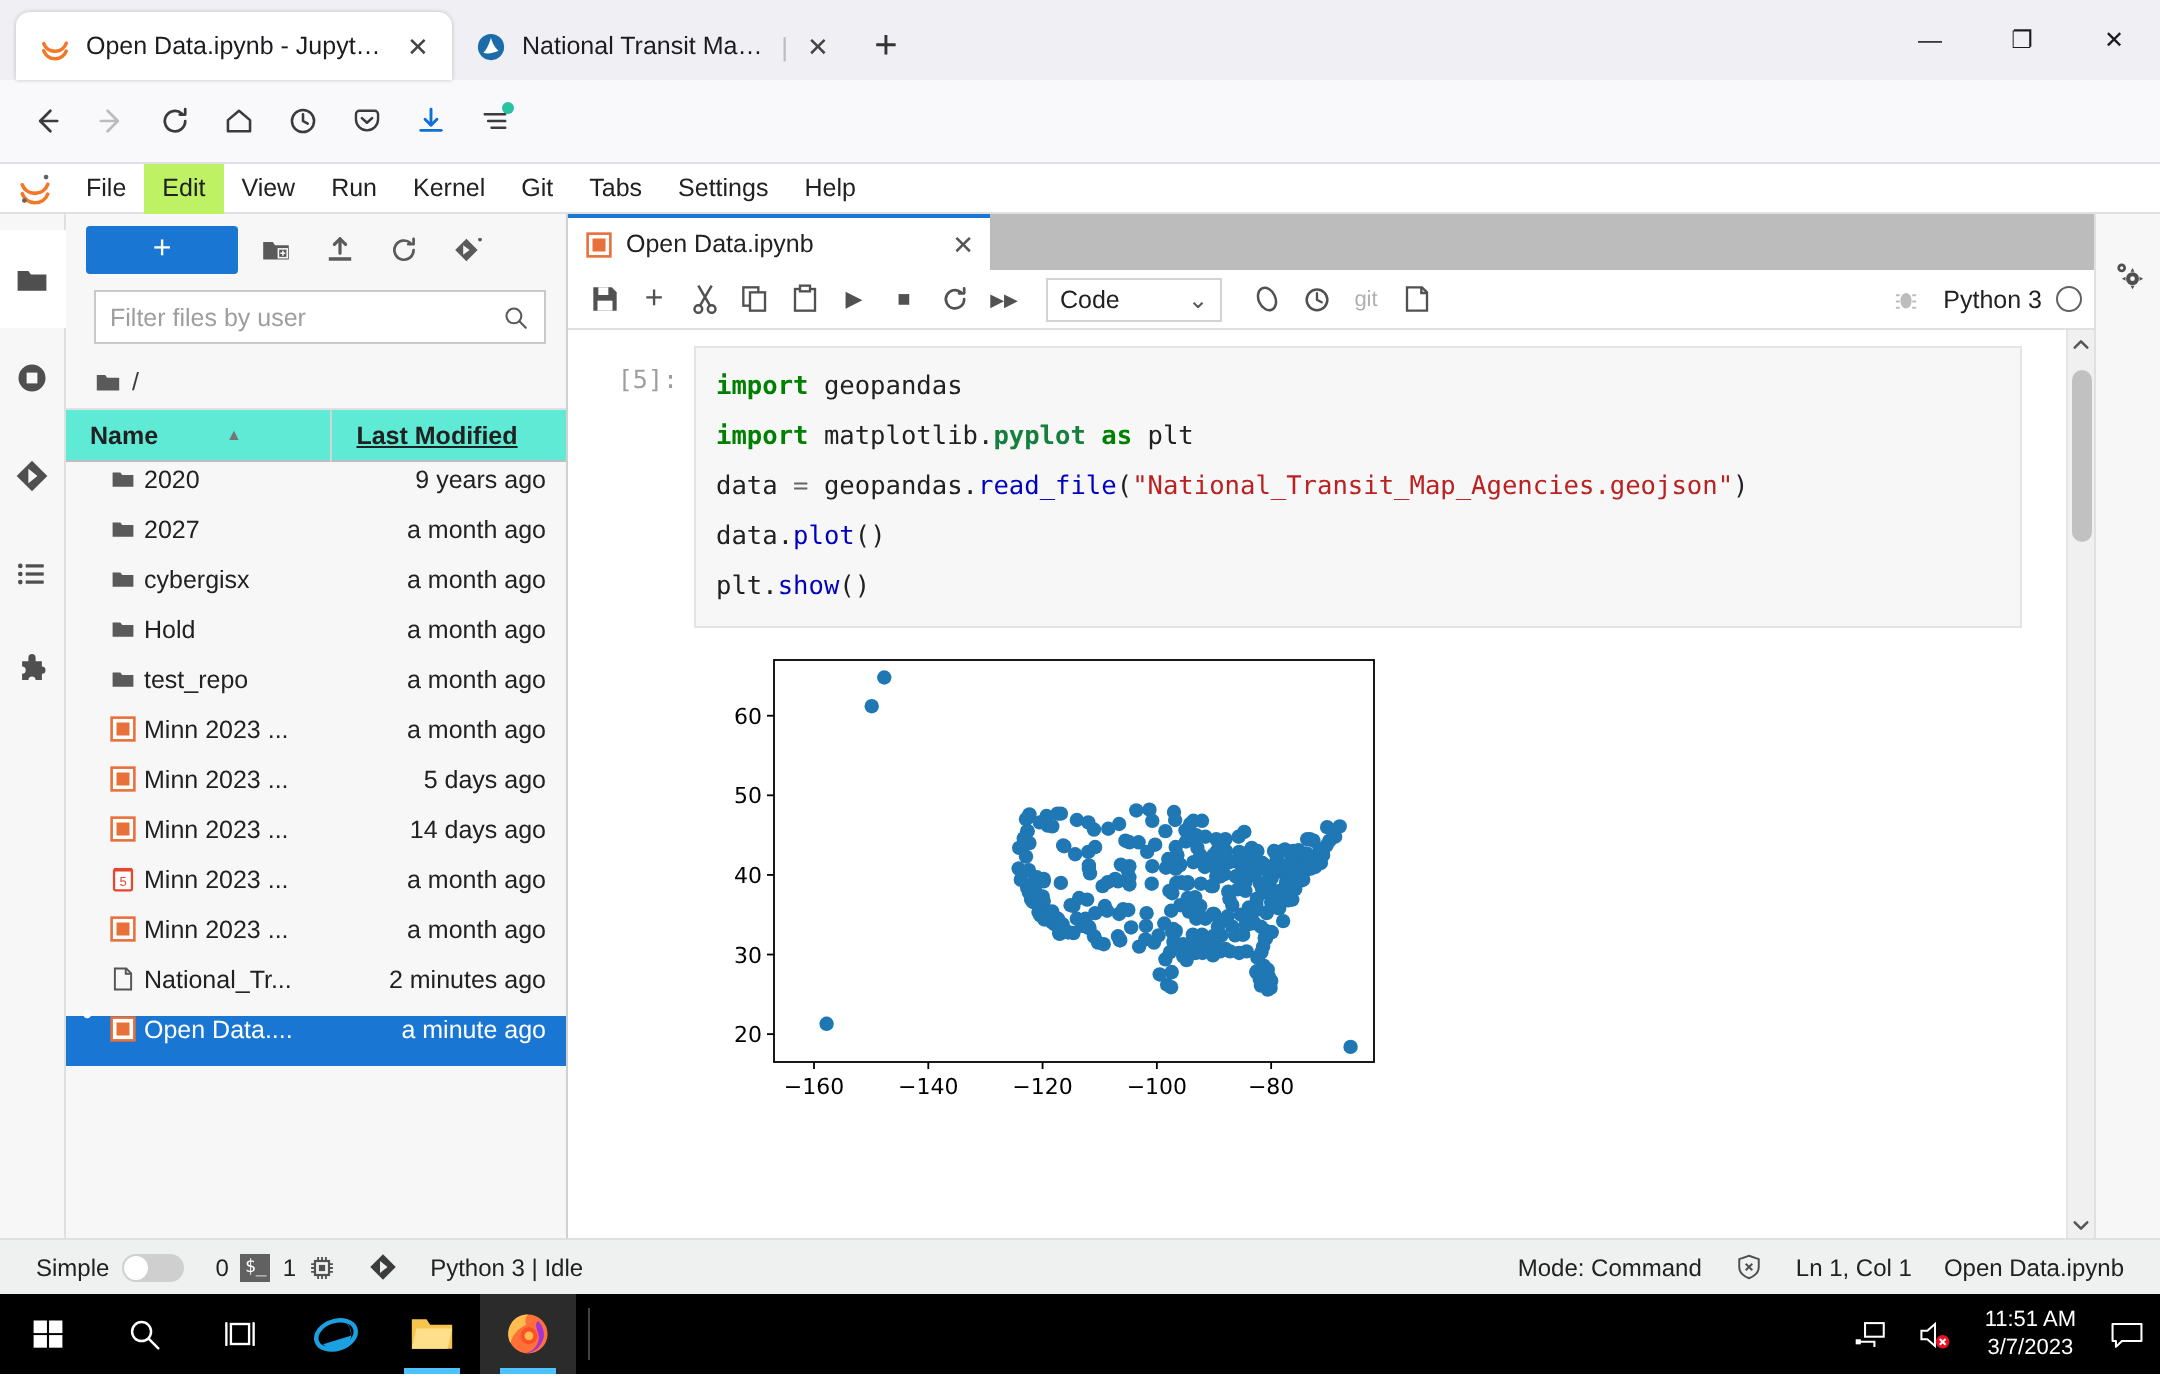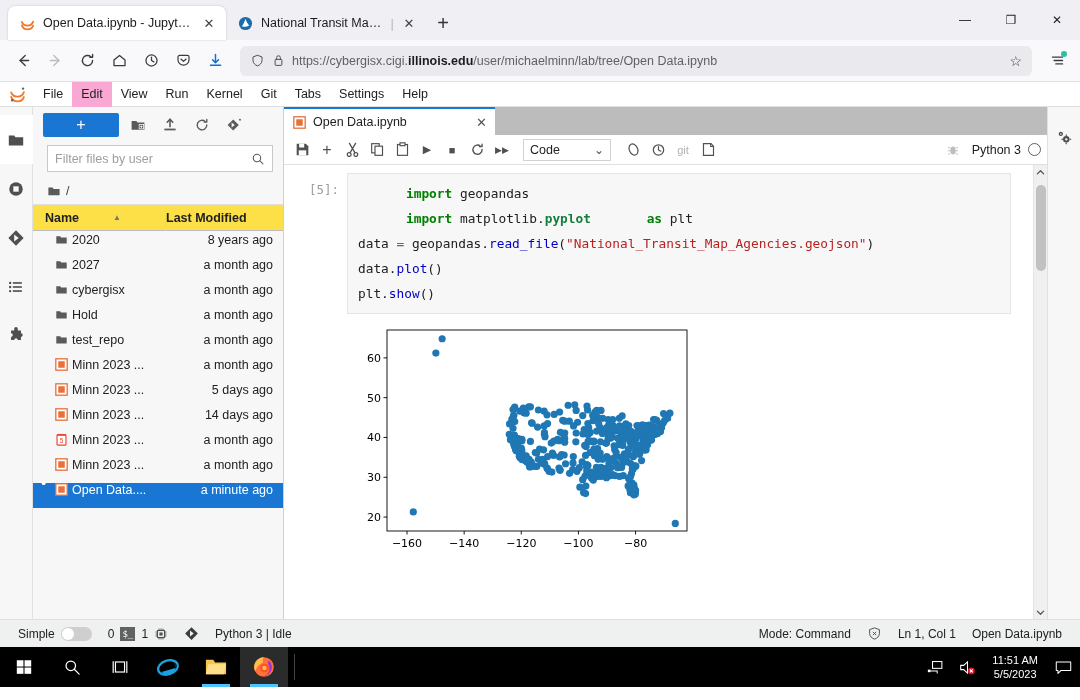--- a/index.html
+++ b/index.html
@@ -62,21 +62,21 @@
     border-radius: 50%; background: #2ac3a2;
   }
 
   
   .jl-menubar {
     height: 25px; background: #ffffff; display: flex; align-items: center;
     border-bottom: 1px solid #e0e0e0; font-size: 12.5px; color: #212121;
   }
   .jl-logo { width: 34px; display: flex; align-items: center; justify-content: center; }
   .jl-menu-item { padding: 4px 9px; line-height: 17px; }
-  .jl-menu-item.hl { background: #f9a8d4; }
+  .jl-menu-item.hl { background: #bef264; }
 
   .jl-body { display: flex; height: 512px; background: #fff; }
 
   .jl-activitybar {
     width: 33px; background: #f7f7f7; border-right: 1px solid #e0e0e0;
     display: flex; flex-direction: column; align-items: center;
     padding-top: 8px; gap: 0px;
   }
   .ab-icon {
     width: 33px; height: 49px; display: flex; align-items: center;
@@ -108,25 +108,25 @@
   }
   .fb-filter span.ftxt { flex: 1; }
   .fb-breadcrumb {
     height: 27px; display: flex; align-items: center; gap: 5px;
     padding: 0 14px; font-size: 12.5px; color: #3c3c3c;
     border-bottom: 1px solid #e0e0e0;
   }
   .fb-header {
     height: 26px; display: flex; align-items: center;
     font-size: 12.5px; font-weight: bold; color: #212121;
-    border-bottom: 1px solid #bdbdbd; background: #fde047;
+    border-bottom: 1px solid #bdbdbd; background: #5eead4;
   }
   .fb-header .hname { flex: 1; padding-left: 12px; display: flex; gap: 34px; align-items:center; }
-  .fb-header .hmod { width: 118px; text-align: left; padding-right: 12px;
-                     border-left: 1px solid #d4d4d4; height:26px; line-height:26px; }
+  .fb-header .hmod { width: 118px; text-align: center; padding-right: 12px;
+                     border-left: 1px solid #d4d4d4; height:26px; line-height:26px;text-decoration:underline; }
   .fb-list { flex: 1; overflow: hidden; background: #f7f7f7; padding-top: 2px; }
   .fb-row {
     height: 25px; display: flex; align-items: flex-start;
     font-size: 12.5px; color: #212121; padding-left: 8px;
   }
   .fb-row.sel { background: #1976d2; color: #ffffff; }
   .fb-row .dot { width: 9px; font-size: 15px; line-height: 0; color:#fff; }
   .fb-row .ricon { width: 22px; display: flex; align-items: center; justify-content: center; }
   .fb-row .rname { flex: 1; white-space: nowrap; overflow: hidden; }
   .fb-row .rmod { width: 118px; text-align: right; padding-right: 10px; }
@@ -171,21 +171,21 @@
     width: 55px; text-align: right; padding-right: 8px;
     font-family: "DejaVu Sans Mono", monospace; font-size: 12.5px;
     color: #9e9e9e; padding-top: 9px; flex-shrink:0;
   }
   .codebox {
     flex: 1; background: #f7f7f7; border: 1px solid #e4e4e4;
     padding: 7px 10px; margin-right: 22px;
     font-family: "DejaVu Sans Mono", monospace; font-size: 12.8px;
     line-height: 25px; color: #212121; white-space: pre;
   }
-  .kw { color: #008000; font-weight: bold; margin-left: 48px; }
+  .kw { color: #008000; font-weight: bold; }
   .mod { color: #15803d; font-weight: bold; }
   .fn { color: #0000c0; }
   .str { color: #ba2121; }
   .op { color: #666; }
   .out-row { display: flex; padding-left: 8px; margin-top: 8px; }
   .out-box { flex: 1; margin-right: 22px; }
 
   .nb-vscroll {
     width: 14px; background: #f0f0f0; position: relative;
     border-left: 1px solid #e4e4e4; display:flex; flex-direction:column;
@@ -315,31 +315,20 @@
       </svg>
   </div>
   <div class="navbtn">
     <svg width="17" height="17" viewBox="0 0 20 20">
         <path d="M10 3 V12" stroke="#0a6fd8" stroke-width="1.7" stroke-linecap="round"></path>
         <path d="M6.5 9 L10 12.5 L13.5 9" stroke="#0a6fd8" stroke-width="1.7" fill="none" stroke-linecap="round" stroke-linejoin="round"></path>
         <path d="M4 15.5 H16" stroke="#0a6fd8" stroke-width="1.7" stroke-linecap="round"></path>
       </svg>
   </div>
 
-  <div class="urlbar">
-    <svg width="15" height="15" viewBox="0 0 20 20">
-        <path d="M10 3 L16 5.3 V10 C16 13.5 13 16.2 10 17.2 C7 16.2 4 13.5 4 10 V5.3 Z" stroke="#4a4a50" stroke-width="1.3" fill="none"></path>
-      </svg>
-    <svg width="13" height="15" viewBox="0 0 16 20">
-        <rect x="3.5" y="8.5" width="9" height="8" rx="1" stroke="#4a4a50" stroke-width="1.3" fill="none"></rect>
-        <path d="M5.5 8.5 V6.2 A2.5 2.5 0 0 1 10.5 6.2 V8.5" stroke="#4a4a50" stroke-width="1.3" fill="none"></path>
-      </svg>
-    <span class="urltext"><span>https://cybergisx.cigi.</span><b>illinois.edu</b><span>/user/michaelminn/lab/tree/Open Data.ipynb</span></span>
-    <span class="star">☆</span>
-  </div>
 
   <div class="navbtn hamburger">
     <svg width="17" height="17" viewBox="0 0 20 20">
         <path d="M4 6 H16 M6 10 H16 M8 14 H16" stroke="#3b3b3f" stroke-width="1.5" stroke-linecap="round"></path>
       </svg>
     <span class="hdot"></span>
   </div>
 </div>
 
 <div class="jl-menubar">
@@ -458,21 +447,21 @@
 
     <div class="fb-list" id="file-list">
         <div class="fb-row">
           <span class="dot"></span>
           <span class="ricon">
             <svg width="13" height="13" viewBox="0 0 20 20">
               <path d="M2 5 H8 L9.4 7 H18 V16 H2 Z" fill="#5a5a5a"></path>
             </svg>
           </span>
           <span class="rname">2020</span>
-          <span class="rmod">8 years ago</span>
+          <span class="rmod">9 years ago</span>
         </div>
         <div class="fb-row">
           <span class="dot"></span>
           <span class="ricon">
             <svg width="13" height="13" viewBox="0 0 20 20">
               <path d="M2 5 H8 L9.4 7 H18 V16 H2 Z" fill="#5a5a5a"></path>
             </svg>
           </span>
           <span class="rname">2027</span>
           <span class="rmod">a month ago</span>
@@ -555,20 +544,31 @@
         <div class="fb-row">
           <span class="dot"></span>
           <span class="ricon">
             <svg width="13" height="13" viewBox="0 0 16 16">
               <rect x="1" y="1" width="14" height="14" stroke="#e8703a" stroke-width="1.6" fill="#fff"></rect>
               <rect x="4" y="4" width="8" height="8" fill="#e8703a"></rect>
             </svg>
           </span>
           <span class="rname">Minn 2023 ...</span>
           <span class="rmod">a month ago</span>
+        </div>
+        <div class="fb-row">
+          <span class="dot"></span>
+          <span class="ricon">
+            <svg width="13" height="13" viewBox="0 0 16 16">
+              <path d="M3 1.5 H10 L13 4.5 V14.5 H3 Z" stroke="#555" stroke-width="1.2" fill="#f7f7f7"></path>
+              <path d="M9.7 1.5 V4.8 H13" stroke="#555" stroke-width="1.2" fill="none"></path>
+            </svg>
+          </span>
+          <span class="rname">National_Tr...</span>
+          <span class="rmod">2 minutes ago</span>
         </div>
         <div class="fb-row sel">
           <span class="dot">•</span>
           <span class="ricon">
             <svg width="13" height="13" viewBox="0 0 16 16">
               <rect x="1" y="1" width="14" height="14" stroke="#e8703a" stroke-width="1.6" fill="#fff"></rect>
               <rect x="4" y="4" width="8" height="8" fill="#e8703a"></rect>
             </svg>
           </span>
           <span class="rname">Open Data....</span>
@@ -1236,21 +1236,21 @@
     </div>
     <div class="tray-icon">
       <svg width="19" height="17" viewBox="0 0 22 20">
           <path d="M3 7.5 H6.5 L11 3.5 V16.5 L6.5 12.5 H3 Z" stroke="#fff" stroke-width="1.2" fill="none"></path>
           <circle cx="15.5" cy="14" r="4" fill="#e81123"></circle>
           <path d="M13.8 12.3 L17.2 15.7 M17.2 12.3 L13.8 15.7" stroke="#fff" stroke-width="1.2"></path>
         </svg>
     </div>
     <div class="clock">
       <div>11:51 AM</div>
-      <div>5/5/2023</div>
+      <div>3/7/2023</div>
     </div>
     <div class="tray-icon">
       <svg width="19" height="17" viewBox="0 0 22 20">
           <path d="M2.5 3.5 H19.5 V13.5 H8 L4.5 17 V13.5 H2.5 Z" stroke="#fff" stroke-width="1.2" fill="none" stroke-linejoin="round"></path>
         </svg>
     </div>
   </div>
 </div>
 
 </body></html>

